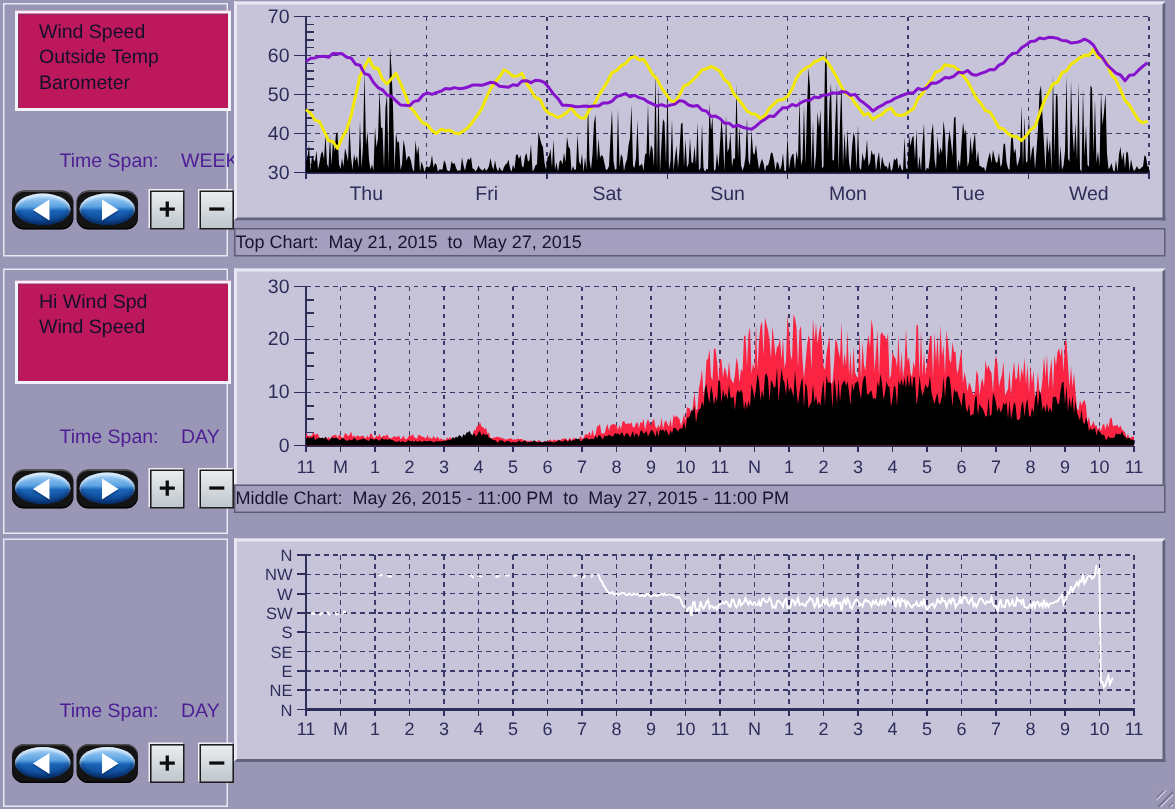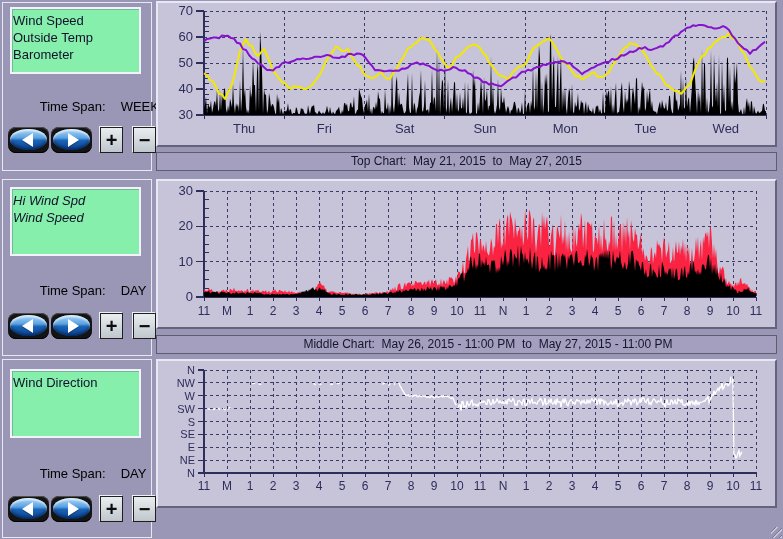--- a/index.html
+++ b/index.html
@@ -1,24 +1,24 @@
 <!DOCTYPE html>
 <html><head>
 <meta charset="utf-8">
 <style>
   html,body{margin:0;padding:0;background:#9a96b6;}
   #screen{position:relative;width:783px;height:539px;background:#9a96b6;
     font-family:"Liberation Sans",sans-serif;overflow:hidden;}
   .section{position:absolute;left:0;width:783px;}
   .sidepanel{position:absolute;left:2px;width:148px;border:1px solid #e8e8f3;}
   .legendbox{position:absolute;left:7px;top:4px;width:126px;height:60px;
-    border:2px solid #f2f2fa;background:#86efac;padding:3px 0 0 1px;
+    border:2px solid #f2f2fa;background:#be185d;padding:3px 0 0 14px;
     box-shadow:inset 1px 1px 0 rgba(80,80,110,.35);}
   .legenditem{font-size:13px;line-height:17px;color:#11112b;}
-  .timespan{position:absolute;left:8px;font-size:13px;color:#000000;white-space:pre;}
+  .timespan{position:absolute;left:8px;font-size:13px;color:#4c1d95;white-space:pre;}
   .timespan .tsval{margin-left:15px;}
   .navrow{position:absolute;left:5px;display:flex;align-items:center;}
   .navbtn{width:41px;height:26px;background:#141414;border-radius:8px;position:relative;
     box-shadow:inset 0 1px 0 #4d4d4d, inset 0 -1px 0 #000;cursor:pointer;border:0;padding:0;}
   .navbtn + .navbtn{margin-left:2px;}
   .oval{position:absolute;left:2px;top:2px;right:2px;bottom:3px;border-radius:50%;
     background:linear-gradient(180deg,#aed6f7 0%,#5aa2e2 42%,#1а63b6 55%,#0c4390 100%);
     background:linear-gradient(180deg,#aed6f7 0%,#5aa2e2 42%,#1a63b6 55%,#0c4390 100%);
     box-shadow:inset 0 2px 2px rgba(255,255,255,.65), inset 0 -2px 3px rgba(0,20,60,.55);
     display:flex;align-items:center;justify-content:center;}
@@ -27,21 +27,21 @@
   .tri.right{border-width:7px 0 7px 11px;border-color:transparent transparent transparent #ffffff;margin-left:3px;}
   .pm{width:23px;height:26px;margin-left:8px;padding:0;
     background:linear-gradient(180deg,#e9edef,#bfc7cd);
     border:1px solid #1e1e1e;box-shadow:-1px -1px 0 rgba(255,255,255,.85);
     font-family:"Liberation Sans",sans-serif;font-size:20px;font-weight:bold;color:#0c0c0c;
     line-height:22px;cursor:pointer;}
   .pm.minus{margin-left:10px;}
   .chartpanel{position:absolute;left:156px;width:621px;background:#c7c4da;
     border:2px solid;border-color:#e8e8f4 #63637c #63637c #e8e8f4;box-sizing:border-box;}
   .caption{position:absolute;left:156px;width:621px;height:19px;background:#a49fbe;
-    border:1px solid #5d5d72;box-sizing:border-box;text-align:center;
+    border:1px solid #5d5d72;box-sizing:border-box;
     font-size:12px;line-height:17px;color:#15152e;white-space:pre;}
   svg{display:block;}
   svg text{font-family:"Liberation Sans",sans-serif;fill:#2d2d5a;}
   #grip{position:absolute;right:1px;bottom:1px;width:11px;height:11px;
     background:repeating-linear-gradient(135deg,transparent 0 3px,#7a7792 3px 4px,#c9c6da 4px 5px);}
 </style>
 </head>
 <body>
 
 <div id="screen">
@@ -130,21 +130,21 @@
           <path d="M46,112L46,104.7L47,101.8L48,93.6L49,110.6L50,100.7L51,103.2L52,104.8L53,97.3L54,110.1L55,105.4L56,99.6L57,97.7L58,103.1L59,86.3L60,106.1L61,108.7L62,87.3L63,107.4L64,89.6L65,98.4L66,86.0L67,85.2L68,106.1L69,109.9L70,102.3L71,108.2L72,95.6L73,99.6L74,104.6L75,80.2L76,101.6L77,110.3L78,99.7L79,104.2L80,100.7L81,109.1L82,77.1L83,109.2L84,94.4L85,43.8L86,94.1L87,84.4L88,103.7L89,110.2L90,106.5L91,110.8L92,81.7L93,95.1L94,89.2L95,56.5L96,82.0L97,82.3L98,109.4L99,68.5L100,60.2L101,108.0L102,28.6L103,42.9L104,67.8L105,110.9L106,85.5L107,92.1L108,91.3L109,110.4L110,106.4L111,90.1L112,95.4L113,104.3L114,101.2L115,101.3L116,104.3L117,109.5L118,111.7L119,90.3L120,99.9L121,94.1L122,111.6L123,104.7L124,107.7L125,111.8L126,108.1L127,107.8L128,108.8L129,106.6L130,100.1L131,108.8L132,105.7L133,106.8L134,111.7L135,109.9L136,110.0L137,110.2L138,103.9L139,105.7L140,110.3L141,111.2L142,110.6L143,104.4L144,106.4L145,105.6L146,108.9L147,111.0L148,110.5L149,110.8L150,101.9L151,107.4L152,110.9L153,105.8L154,102.7L155,103.6L156,101.6L157,109.3L158,109.6L159,111.3L160,109.9L161,107.3L162,109.3L163,110.2L164,110.9L165,108.9L166,110.9L167,109.9L168,107.6L169,102.4L170,107.7L171,110.2L172,103.8L173,109.0L174,111.3L175,108.4L176,110.3L177,111.2L178,108.3L179,106.7L180,106.0L181,103.4L182,109.0L183,111.6L184,106.7L185,109.9L186,100.4L187,99.8L188,103.0L189,100.4L190,108.0L191,108.3L192,101.2L193,99.0L194,104.8L195,103.6L196,93.0L197,111.1L198,110.0L199,107.2L200,106.5L201,84.5L202,89.3L203,93.0L204,95.2L205,105.5L206,110.2L207,102.0L208,100.7L209,96.3L210,108.6L211,89.9L212,110.4L213,105.0L214,111.7L215,104.6L216,103.7L217,106.7L218,98.7L219,105.3L220,88.0L221,94.9L222,96.2L223,111.3L224,107.7L225,110.3L226,109.9L227,86.0L228,104.3L229,107.1L230,99.3L231,111.8L232,101.8L233,110.2L234,64.0L235,103.3L236,110.0L237,99.5L238,78.8L239,73.3L240,104.8L241,89.1L242,102.2L243,100.4L244,101.3L245,106.0L246,110.4L247,109.8L248,107.7L249,87.9L250,70.0L251,104.3L252,110.1L253,109.6L254,69.5L255,108.3L256,99.6L257,101.9L258,111.0L259,106.0L260,103.2L261,94.2L262,89.0L263,66.6L264,107.3L265,109.0L266,102.2L267,76.7L268,107.6L269,107.2L270,106.0L271,110.8L272,100.2L273,99.2L274,66.0L275,102.2L276,93.6L277,96.1L278,108.2L279,44.3L280,109.6L281,53.8L282,111.7L283,92.0L284,76.4L285,78.7L286,106.3L287,54.9L288,110.1L289,104.5L290,76.3L291,111.2L292,101.7L293,94.0L294,109.3L295,96.9L296,79.7L297,78.7L298,108.1L299,89.7L300,108.9L301,106.1L302,88.9L303,105.1L304,105.6L305,94.1L306,107.0L307,78.2L308,110.8L309,109.0L310,79.1L311,108.8L312,111.8L313,109.5L314,110.0L315,66.2L316,84.1L317,74.3L318,110.9L319,110.1L320,98.9L321,108.6L322,93.0L323,75.2L324,90.2L325,111.1L326,73.6L327,98.5L328,95.7L329,85.4L330,108.1L331,102.4L332,103.0L333,53.1L334,101.9L335,80.9L336,107.0L337,110.8L338,107.8L339,101.5L340,75.6L341,104.0L342,107.4L343,83.9L344,98.5L345,100.5L346,93.3L347,102.6L348,109.8L349,105.8L350,102.8L351,105.9L352,111.4L353,107.0L354,107.5L355,103.9L356,98.7L357,99.0L358,103.9L359,110.7L360,104.6L361,106.1L362,110.5L363,107.3L364,99.0L365,111.1L366,110.7L367,86.8L368,109.9L369,103.2L370,100.2L371,99.4L372,110.2L373,97.3L374,103.7L375,61.5L376,107.3L377,102.9L378,67.2L379,106.9L380,68.6L381,42.3L382,55.0L383,109.4L384,77.9L385,110.6L386,100.7L387,71.4L388,82.2L389,69.8L390,109.4L391,108.0L392,37.7L393,30.9L394,98.6L395,65.2L396,52.0L397,103.8L398,103.9L399,75.6L400,52.9L401,110.6L402,77.5L403,51.4L404,108.0L405,84.7L406,104.3L407,83.1L408,104.7L409,111.3L410,95.3L411,84.9L412,89.1L413,109.5L414,80.4L415,108.6L416,110.5L417,98.6L418,104.5L419,101.8L420,89.9L421,107.9L422,105.4L423,97.0L424,100.5L425,99.1L426,111.2L427,103.1L428,98.0L429,110.8L430,101.1L431,105.5L432,108.0L433,107.7L434,110.1L435,104.3L436,111.3L437,109.5L438,102.6L439,104.0L440,101.9L441,109.7L442,105.8L443,109.8L444,110.7L445,88.2L446,109.4L447,109.7L448,87.1L449,94.3L450,89.0L451,87.3L452,103.9L453,82.8L454,110.5L455,100.7L456,110.8L457,92.9L458,79.2L459,111.1L460,108.8L461,109.6L462,101.8L463,85.7L464,79.0L465,103.0L466,109.7L467,87.4L468,100.9L469,95.2L470,99.4L471,77.4L472,86.4L473,110.6L474,92.3L475,83.9L476,91.5L477,101.6L478,75.7L479,74.7L480,111.4L481,103.2L482,108.0L483,92.2L484,78.5L485,86.4L486,83.3L487,108.2L488,104.7L489,87.6L490,100.3L491,91.8L492,85.3L493,105.3L494,97.4L495,107.6L496,107.8L497,108.9L498,108.5L499,111.5L500,106.3L501,101.7L502,98.5L503,105.9L504,96.8L505,101.7L506,105.5L507,105.2L508,98.7L509,108.3L510,106.2L511,93.3L512,92.5L513,105.1L514,109.2L515,110.5L516,90.0L517,85.5L518,99.1L519,96.0L520,107.8L521,105.1L522,100.7L523,67.1L524,107.7L525,74.3L526,105.7L527,104.3L528,73.8L529,104.1L530,96.6L531,94.0L532,110.0L533,97.0L534,83.0L535,58.5L536,53.9L537,74.5L538,92.6L539,110.7L540,86.3L541,99.4L542,89.9L543,110.3L544,45.5L545,101.4L546,59.9L547,61.5L548,110.1L549,94.2L550,110.1L551,107.5L552,97.6L553,47.0L554,102.6L555,104.8L556,50.5L557,84.0L558,99.3L559,78.6L560,104.4L561,51.4L562,109.5L563,112.0L564,55.9L565,101.1L566,80.4L567,106.9L568,108.4L569,54.0L570,55.7L571,100.0L572,63.1L573,105.9L574,97.7L575,108.0L576,57.8L577,80.7L578,71.7L579,59.1L580,99.5L581,109.8L582,108.5L583,105.7L584,110.1L585,112.0L586,103.6L587,111.9L588,99.9L589,94.9L590,104.2L591,98.3L592,109.4L593,97.8L594,99.0L595,111.2L596,103.1L597,108.0L598,111.1L599,109.6L600,107.6L601,109.7L602,109.7L603,108.6L604,108.0L605,100.4L606,101.6L607,107.9L608,108.2L608,112Z" fill="#000000" stroke="none"></path>
           <path d="M46,70.2L49,72.3L52,77.1L55,78.1L58,84.2L61,90.7L64,91.5L67,96.0L70,89.2L73,83.9L76,74.3L79,61.1L82,48.0L85,41.6L88,36.1L91,42.2L94,42.6L97,49.8L100,53.0L103,49.4L106,45.9L109,52.5L112,59.5L115,68.0L118,71.2L121,75.5L124,79.0L127,80.2L130,84.1L133,85.9L136,83.1L139,84.2L142,83.8L145,85.7L148,86.1L151,84.3L154,82.1L157,78.3L160,74.2L163,69.7L166,62.7L169,56.3L172,51.9L175,48.4L178,43.5L181,45.2L184,47.9L187,47.7L190,45.9L193,52.5L196,57.0L199,62.1L202,63.2L205,69.6L208,72.6L211,73.8L214,75.4L217,74.1L220,71.8L223,69.0L226,73.3L229,75.6L232,75.7L235,70.0L238,67.0L241,60.7L244,56.3L247,51.3L250,45.4L253,44.1L256,40.9L259,39.3L262,35.8L265,34.7L268,36.8L271,36.6L274,41.2L277,46.5L280,49.6L283,55.4L286,59.7L289,63.9L292,65.0L295,60.4L298,54.3L301,53.1L304,50.3L307,47.3L310,43.6L313,42.8L316,41.3L319,42.6L322,44.7L325,50.1L328,52.5L331,59.3L334,62.9L337,66.7L340,71.0L343,72.9L346,73.4L349,76.0L352,74.0L355,69.1L358,66.3L361,63.6L364,63.3L367,61.4L370,56.4L373,49.1L376,44.9L379,42.5L382,41.0L385,38.3L388,37.0L391,35.3L394,38.9L397,43.6L400,48.9L403,54.8L406,59.5L409,61.2L412,65.7L415,69.5L418,73.8L421,72.6L424,76.7L427,74.6L430,73.2L433,70.4L436,69.1L439,73.3L442,74.0L445,73.5L448,71.3L451,69.5L454,62.7L457,59.3L460,54.0L463,50.1L466,44.9L469,44.0L472,40.2L475,40.9L478,41.4L481,43.7L484,47.4L487,51.2L490,56.8L493,62.5L496,66.2L499,70.8L502,71.8L505,76.7L508,82.1L511,83.0L514,86.1L517,87.9L520,88.2L523,90.7L526,87.7L529,83.5L532,81.4L535,72.9L538,64.6L541,58.9L544,53.0L547,51.7L550,45.4L553,44.2L556,39.9L559,37.9L562,35.4L565,33.9L568,34.0L571,29.9L574,35.3L577,35.9L580,38.9L583,46.9L586,50.2L589,57.0L592,63.9L595,67.1L598,72.1L601,77.1L604,78.9L607,77.8" fill="none" stroke="#f2e800" stroke-width="2" stroke-linejoin="round"></path>
           <path d="M46,38.1L49,35.9L52,35.6L55,34.6L58,34.5L61,35.2L64,32.6L67,32.9L70,32.7L73,35.1L76,35.6L79,39.8L82,40.5L85,46.1L88,47.0L91,52.0L94,55.4L97,56.9L100,60.4L103,61.2L106,64.3L109,67.0L112,67.1L115,67.5L118,64.6L121,64.0L124,60.3L127,58.9L130,59.9L133,58.8L136,57.8L139,56.0L142,56.3L145,55.4L148,56.1L151,55.8L154,55.0L157,53.7L160,53.7L163,53.9L166,53.0L169,51.9L172,52.4L175,54.5L178,54.8L181,55.1L184,53.5L187,54.0L190,51.0L193,50.8L196,52.1L199,50.5L202,50.8L205,52.0L208,55.5L211,59.7L214,62.8L217,67.2L220,67.1L223,67.5L226,68.2L229,68.0L232,67.6L235,68.0L238,67.6L241,67.7L244,65.6L247,65.7L250,64.5L253,61.4L256,60.5L259,59.4L262,61.5L265,60.5L268,62.1L271,62.9L274,65.0L277,66.3L280,67.8L283,66.7L286,67.9L289,67.1L292,66.4L295,64.1L298,64.7L301,67.0L304,67.8L307,67.3L310,70.3L313,71.1L316,74.7L319,74.4L322,76.0L325,79.2L328,79.1L331,81.5L334,80.5L337,81.8L340,82.6L343,83.2L346,81.1L349,78.4L352,76.5L355,74.4L358,74.6L361,71.5L364,68.8L367,68.8L370,66.7L373,67.6L376,65.4L379,64.0L382,63.9L385,61.6L388,62.1L391,60.3L394,60.3L397,58.9L400,59.3L403,58.1L406,58.4L409,60.5L412,59.9L415,63.6L418,65.7L421,68.1L424,71.1L427,68.8L430,67.3L433,65.3L436,64.4L439,62.4L442,61.2L445,60.0L448,59.0L451,58.9L454,55.9L457,56.8L460,55.5L463,52.3L466,52.5L469,50.9L472,48.6L475,49.0L478,47.7L481,45.1L484,45.7L487,44.0L490,46.6L493,47.1L496,45.9L499,44.9L502,43.3L505,43.5L508,40.4L511,39.1L514,35.2L517,32.6L520,32.4L523,28.8L526,27.0L529,24.7L532,24.3L535,22.3L538,22.9L541,21.9L544,22.0L547,22.6L550,24.0L553,24.2L556,25.6L559,25.4L562,24.7L565,23.1L568,24.5L571,27.1L574,32.4L577,35.5L580,40.1L583,43.0L586,45.8L589,47.0L592,50.8L595,47.2L598,46.8L601,43.8L604,41.1L607,38.8" fill="none" stroke="#8612cd" stroke-width="2" stroke-linejoin="round"></path>
         </svg>
     </div>
     <div class="caption" style="top:152px;">Top Chart:  May 21, 2015  to  May 27, 2015</div>
   </div>
 
   <div class="section" style="top:176px;height:180px;">
     <div class="sidepanel" style="top:3px;height:175px;">
-      <div class="legendbox" style="top:7px;height:62px;font-style:italic;">
+      <div class="legendbox" style="top:7px;height:62px;">
           <div class="legenditem">Hi Wind Spd</div>
           <div class="legenditem">Wind Speed</div>
         </div>
       <div class="timespan" style="top:88px;">
         <span>Time Span:</span><span class="tsval">DAY</span>
       </div>
       <div class="navrow" style="top:133px;">
         <button class="navbtn">
             <span class="oval">
               <span class="tri left"></span>
@@ -254,28 +254,25 @@
           <line x1="46" y1="54.166666666666664" x2="51" y2="54.166666666666664" stroke="#2e2e5a" stroke-width="1" shape-rendering="crispEdges"></line>
           <line x1="46" y1="36.5" x2="51" y2="36.5" stroke="#2e2e5a" stroke-width="1" shape-rendering="crispEdges"></line>
           <line x1="46" y1="27.666666666666657" x2="51" y2="27.666666666666657" stroke="#2e2e5a" stroke-width="1" shape-rendering="crispEdges"></line>
           <line x1="46" y1="18.833333333333343" x2="51" y2="18.833333333333343" stroke="#2e2e5a" stroke-width="1" shape-rendering="crispEdges"></line>
           <line x1="46" y1="10" x2="46" y2="116" stroke="#2e2e5a" stroke-width="1.5" shape-rendering="crispEdges"></line>
           <line x1="46" y1="116" x2="598" y2="116" stroke="#2e2e5a" stroke-width="1.5" shape-rendering="crispEdges"></line>
           <path d="M46,116L46,107.3L47,109.4L48,109.6L49,109.9L50,109.2L51,107.0L52,109.2L53,108.4L54,108.2L55,111.4L56,111.2L57,111.2L58,111.2L59,110.1L60,111.5L61,110.3L62,111.6L63,110.2L64,109.2L65,109.3L66,108.6L67,111.1L68,108.6L69,109.4L70,111.0L71,110.7L72,107.7L73,108.3L74,109.6L75,109.2L76,106.5L77,110.1L78,109.3L79,110.5L80,109.4L81,109.5L82,110.3L83,109.5L84,109.3L85,110.5L86,111.1L87,109.2L88,111.0L89,107.8L90,108.6L91,111.2L92,110.9L93,109.3L94,110.4L95,108.2L96,110.8L97,110.0L98,109.1L99,110.0L100,108.4L101,110.3L102,111.3L103,111.0L104,110.5L105,109.6L106,110.4L107,110.2L108,109.3L109,111.8L110,111.0L111,109.4L112,111.7L113,111.8L114,110.6L115,108.9L116,109.9L117,108.3L118,110.1L119,111.1L120,111.5L121,108.9L122,109.1L123,110.0L124,110.1L125,110.6L126,111.3L127,108.9L128,111.5L129,110.5L130,111.8L131,109.3L132,111.4L133,110.9L134,110.1L135,112.0L136,111.1L137,112.1L138,111.8L139,112.6L140,110.7L141,111.9L142,110.2L143,111.4L144,111.8L145,110.8L146,112.4L147,111.0L148,112.5L149,110.6L150,111.6L151,110.8L152,110.2L153,108.4L154,108.7L155,108.0L156,108.5L157,109.2L158,105.5L159,106.0L160,102.6L161,103.2L162,100.3L163,103.5L164,103.6L165,105.2L166,104.1L167,108.2L168,107.3L169,111.3L170,111.1L171,110.7L172,110.7L173,110.2L174,110.4L175,110.6L176,110.6L177,111.4L178,111.4L179,112.1L180,111.8L181,111.7L182,111.1L183,111.3L184,112.4L185,111.7L186,112.2L187,111.4L188,111.8L189,111.7L190,111.6L191,113.0L192,112.1L193,113.2L194,112.6L195,113.8L196,112.2L197,113.8L198,113.8L199,112.7L200,113.6L201,112.4L202,112.9L203,113.8L204,113.7L205,113.2L206,113.5L207,113.3L208,112.5L209,111.8L210,113.4L211,112.2L212,112.3L213,112.8L214,111.8L215,113.1L216,112.0L217,111.5L218,111.5L219,111.2L220,112.4L221,112.1L222,110.8L223,112.7L224,111.4L225,111.0L226,111.9L227,112.2L228,112.2L229,109.5L230,111.5L231,111.4L232,108.7L233,108.5L234,109.0L235,106.5L236,110.0L237,105.2L238,109.8L239,108.7L240,103.4L241,102.9L242,101.9L243,108.1L244,107.9L245,108.0L246,104.1L247,101.6L248,106.1L249,102.5L250,102.1L251,101.3L252,102.1L253,102.4L254,105.6L255,102.2L256,105.3L257,100.2L258,99.7L259,101.5L260,101.9L261,101.0L262,101.8L263,100.4L264,104.1L265,103.6L266,101.4L267,100.3L268,104.5L269,100.2L270,101.3L271,98.2L272,105.6L273,101.1L274,98.1L275,101.2L276,102.8L277,99.7L278,98.2L279,103.7L280,104.6L281,102.2L282,104.4L283,97.3L284,105.2L285,100.8L286,99.0L287,101.8L288,103.3L289,98.1L290,104.4L291,95.4L292,97.3L293,96.1L294,97.3L295,98.3L296,103.0L297,99.5L298,94.9L299,99.5L300,90.3L301,91.1L302,91.3L303,96.7L304,88.9L305,80.2L306,92.3L307,91.6L308,77.7L309,72.6L310,64.8L311,83.5L312,76.1L313,59.0L314,58.2L315,51.7L316,69.8L317,72.6L318,51.3L319,51.7L320,59.9L321,73.7L322,58.2L323,59.1L324,70.8L325,63.6L326,66.1L327,71.5L328,59.8L329,70.8L330,73.2L331,74.7L332,68.4L333,57.2L334,62.1L335,74.3L336,64.6L337,67.2L338,43.4L339,42.5L340,63.4L341,41.7L342,37.1L343,68.5L344,60.8L345,66.3L346,35.2L347,66.5L348,46.4L349,36.4L350,33.4L351,55.8L352,30.5L353,35.2L354,39.1L355,45.9L356,58.4L357,36.4L358,46.3L359,56.5L360,50.3L361,49.4L362,44.2L363,59.1L364,44.2L365,64.7L366,59.1L367,28.8L368,39.7L369,55.3L370,59.3L371,28.7L372,31.0L373,37.4L374,64.2L375,39.1L376,36.2L377,58.9L378,71.5L379,60.8L380,49.7L381,42.5L382,45.5L383,65.8L384,30.5L385,46.9L386,34.3L387,48.4L388,40.9L389,35.2L390,47.5L391,63.4L392,65.7L393,54.7L394,48.3L395,43.0L396,74.8L397,73.8L398,61.1L399,44.9L400,47.1L401,53.1L402,57.5L403,33.1L404,64.4L405,54.1L406,62.7L407,39.3L408,69.5L409,53.3L410,71.8L411,49.9L412,67.1L413,69.9L414,71.0L415,42.0L416,72.0L417,46.6L418,62.1L419,66.1L420,49.3L421,42.2L422,50.7L423,31.6L424,38.4L425,67.1L426,53.5L427,38.6L428,70.1L429,42.1L430,40.4L431,42.5L432,43.0L433,46.8L434,41.0L435,71.8L436,68.9L437,53.2L438,56.6L439,57.7L440,64.1L441,42.0L442,69.2L443,53.1L444,71.0L445,62.5L446,37.5L447,59.9L448,57.0L449,67.8L450,70.2L451,59.8L452,64.7L453,35.3L454,36.0L455,70.6L456,39.2L457,70.0L458,53.4L459,69.1L460,61.5L461,53.5L462,43.0L463,42.9L464,71.4L465,40.2L466,60.5L467,42.0L468,64.4L469,35.5L470,56.9L471,48.9L472,69.3L473,39.1L474,47.3L475,58.8L476,61.0L477,46.8L478,53.9L479,53.3L480,68.2L481,65.2L482,57.7L483,51.8L484,74.7L485,66.9L486,71.8L487,80.2L488,74.0L489,75.7L490,79.8L491,82.4L492,80.1L493,65.8L494,68.7L495,82.7L496,74.3L497,71.1L498,77.2L499,58.8L500,65.3L501,62.4L502,65.7L503,67.6L504,80.7L505,63.6L506,55.9L507,61.6L508,77.0L509,72.4L510,68.7L511,60.0L512,82.5L513,80.7L514,78.4L515,65.6L516,83.0L517,69.2L518,59.8L519,71.9L520,71.2L521,59.9L522,74.7L523,64.3L524,69.7L525,57.4L526,75.4L527,61.9L528,80.8L529,62.3L530,74.5L531,65.7L532,85.8L533,79.5L534,66.7L535,81.8L536,79.9L537,71.8L538,56.2L539,70.8L540,55.1L541,78.4L542,66.4L543,58.1L544,79.1L545,55.4L546,62.8L547,53.6L548,51.2L549,56.5L550,50.3L551,67.2L552,45.9L553,46.5L554,62.0L555,77.3L556,62.7L557,77.4L558,67.5L559,80.5L560,91.5L561,92.9L562,85.6L563,89.4L564,86.9L565,85.5L566,89.6L567,100.9L568,96.9L569,103.2L570,102.4L571,99.7L572,103.0L573,102.6L574,105.8L575,103.5L576,106.5L577,102.5L578,101.3L579,105.5L580,100.6L581,104.2L582,98.1L583,97.1L584,103.1L585,102.6L586,102.7L587,102.1L588,104.4L589,102.6L590,105.4L591,106.1L592,107.2L593,110.7L594,108.2L595,111.3L596,110.5L597,110.0L598,110.1L598,116Z" fill="#fb2342" stroke="none"></path>
           <path d="M46,116L46,111.5L47,110.2L48,111.4L49,110.5L50,111.0L51,109.4L52,112.5L53,111.4L54,111.3L55,110.6L56,111.1L57,110.7L58,111.6L59,110.0L60,111.9L61,112.9L62,112.1L63,110.6L64,110.8L65,111.2L66,110.7L67,111.4L68,112.1L69,112.3L70,111.0L71,111.3L72,112.1L73,112.9L74,112.8L75,111.8L76,112.5L77,112.3L78,111.0L79,111.5L80,112.8L81,112.3L82,112.0L83,112.0L84,111.4L85,111.7L86,112.0L87,112.6L88,113.0L89,111.1L90,111.5L91,112.1L92,111.9L93,111.7L94,112.3L95,112.8L96,111.7L97,111.1L98,112.4L99,111.7L100,112.1L101,112.0L102,111.6L103,112.4L104,112.5L105,113.2L106,113.5L107,113.8L108,112.6L109,113.8L110,113.1L111,113.3L112,113.9L113,113.6L114,112.4L115,112.9L116,113.4L117,112.7L118,113.9L119,112.5L120,113.5L121,113.4L122,112.7L123,113.9L124,113.1L125,112.8L126,113.1L127,113.4L128,112.9L129,113.1L130,113.0L131,114.0L132,113.5L133,113.0L134,113.1L135,113.4L136,113.1L137,113.1L138,112.9L139,112.8L140,112.7L141,111.8L142,112.6L143,111.9L144,110.3L145,111.3L146,110.0L147,110.9L148,109.0L149,109.5L150,110.7L151,108.3L152,109.5L153,107.4L154,107.4L155,106.1L156,108.4L157,109.3L158,107.5L159,109.8L160,109.4L161,107.0L162,106.4L163,109.6L164,107.8L165,108.9L166,108.6L167,108.8L168,111.0L169,111.0L170,111.9L171,112.3L172,112.3L173,113.4L174,114.1L175,112.7L176,112.6L177,112.5L178,113.7L179,113.8L180,112.9L181,113.0L182,113.6L183,114.1L184,113.7L185,113.7L186,114.0L187,113.7L188,112.5L189,113.4L190,114.0L191,112.8L192,112.6L193,113.9L194,114.0L195,113.4L196,113.9L197,113.4L198,112.5L199,113.4L200,113.8L201,113.9L202,113.4L203,113.9L204,113.8L205,113.4L206,113.1L207,113.8L208,113.3L209,113.4L210,113.6L211,114.0L212,113.7L213,113.5L214,112.8L215,112.3L216,113.3L217,113.2L218,113.2L219,111.7L220,113.5L221,113.1L222,111.8L223,113.3L224,112.4L225,112.5L226,111.1L227,111.8L228,111.3L229,113.1L230,112.9L231,111.5L232,111.3L233,110.6L234,111.7L235,111.9L236,111.5L237,111.6L238,111.5L239,109.5L240,111.4L241,109.3L242,109.2L243,110.6L244,112.0L245,109.3L246,109.9L247,109.6L248,108.6L249,109.5L250,110.0L251,109.7L252,107.6L253,108.3L254,107.8L255,109.2L256,107.6L257,107.3L258,110.3L259,108.6L260,107.5L261,108.6L262,110.8L263,108.6L264,106.5L265,110.2L266,107.7L267,108.8L268,110.3L269,106.2L270,106.0L271,108.0L272,107.6L273,106.1L274,110.0L275,107.8L276,105.9L277,105.9L278,107.9L279,110.1L280,105.3L281,110.1L282,105.3L283,106.0L284,105.3L285,107.0L286,105.2L287,107.4L288,109.6L289,105.7L290,108.2L291,104.3L292,104.2L293,105.1L294,106.6L295,104.8L296,104.6L297,104.5L298,100.1L299,105.5L300,97.3L301,97.5L302,95.8L303,92.1L304,93.1L305,89.7L306,100.9L307,94.7L308,91.9L309,91.5L310,86.6L311,90.0L312,77.8L313,75.1L314,83.2L315,87.7L316,75.8L317,80.6L318,89.0L319,83.0L320,87.1L321,72.4L322,73.1L323,87.6L324,78.2L325,83.7L326,80.8L327,85.7L328,75.3L329,84.1L330,84.1L331,83.2L332,92.3L333,81.4L334,78.9L335,80.8L336,78.8L337,81.0L338,92.5L339,86.5L340,91.7L341,85.8L342,90.6L343,75.0L344,79.6L345,84.5L346,77.6L347,68.2L348,73.0L349,86.1L350,78.9L351,84.3L352,69.3L353,67.8L354,71.4L355,86.5L356,72.4L357,74.2L358,77.8L359,76.5L360,63.7L361,86.7L362,75.1L363,64.7L364,72.0L365,74.1L366,82.4L367,70.7L368,80.2L369,76.9L370,79.7L371,83.7L372,65.8L373,78.3L374,88.6L375,80.3L376,73.5L377,71.0L378,90.5L379,74.4L380,76.9L381,91.5L382,88.6L383,87.1L384,75.2L385,87.5L386,82.9L387,89.0L388,86.5L389,89.6L390,78.9L391,72.5L392,89.4L393,69.2L394,74.5L395,73.5L396,74.8L397,91.2L398,71.1L399,76.4L400,88.4L401,71.4L402,86.9L403,76.0L404,74.0L405,72.3L406,76.4L407,73.2L408,80.4L409,88.8L410,74.3L411,79.3L412,74.5L413,74.0L414,72.9L415,79.5L416,85.0L417,74.5L418,70.0L419,69.9L420,81.5L421,82.2L422,80.2L423,79.3L424,85.0L425,84.2L426,85.1L427,73.5L428,77.4L429,68.1L430,74.7L431,85.3L432,81.3L433,73.2L434,76.5L435,76.8L436,90.3L437,84.3L438,76.0L439,77.1L440,89.9L441,72.5L442,75.9L443,71.5L444,76.6L445,70.7L446,77.6L447,68.4L448,77.7L449,69.0L450,77.9L451,70.4L452,70.5L453,88.9L454,83.0L455,69.4L456,78.0L457,82.9L458,79.1L459,75.2L460,77.6L461,76.7L462,69.6L463,80.8L464,84.9L465,88.3L466,84.0L467,80.8L468,88.7L469,87.4L470,82.6L471,70.4L472,84.1L473,71.4L474,69.6L475,70.5L476,78.6L477,90.2L478,77.8L479,80.9L480,79.4L481,83.4L482,86.0L483,90.1L484,81.1L485,80.9L486,91.3L487,93.9L488,88.0L489,96.5L490,95.4L491,95.2L492,84.1L493,82.4L494,96.0L495,87.9L496,90.3L497,91.2L498,93.6L499,96.8L500,96.3L501,83.6L502,96.2L503,95.5L504,80.8L505,83.4L506,87.6L507,93.4L508,90.0L509,94.1L510,91.8L511,87.3L512,89.1L513,86.9L514,98.2L515,85.9L516,98.6L517,93.4L518,87.0L519,88.9L520,99.0L521,98.9L522,98.0L523,88.9L524,86.4L525,96.8L526,88.1L527,84.8L528,95.9L529,97.1L530,90.3L531,94.6L532,84.3L533,79.7L534,90.5L535,78.9L536,83.0L537,92.1L538,89.2L539,93.9L540,87.7L541,94.0L542,90.2L543,94.1L544,83.4L545,83.8L546,83.4L547,88.0L548,88.5L549,79.9L550,74.0L551,73.7L552,88.6L553,76.0L554,93.5L555,83.2L556,91.4L557,82.4L558,94.8L559,85.9L560,94.2L561,96.9L562,99.4L563,91.8L564,100.5L565,101.8L566,97.0L567,100.5L568,106.5L569,104.0L570,106.0L571,104.8L572,104.2L573,109.5L574,105.2L575,106.6L576,108.0L577,109.1L578,108.6L579,111.6L580,112.2L581,109.5L582,111.1L583,110.8L584,110.8L585,110.7L586,107.6L587,108.9L588,108.1L589,108.8L590,106.6L591,109.0L592,110.1L593,111.1L594,111.1L595,110.9L596,112.3L597,111.8L598,112.8L598,116Z" fill="#000000" stroke="none"></path>
         </svg>
     </div>
-    <div class="caption" style="top:159px;padding-left:43px;">Middle Chart:  May 26, 2015 - 11:00 PM  to  May 27, 2015 - 11:00 PM</div>
+    <div class="caption" style="top:147px;">Middle Chart:  May 26, 2015 - 11:00 PM  to  May 27, 2015 - 11:00 PM</div>
   </div>
 
   <div class="section" style="top:356px;height:183px;">
     <div class="sidepanel" style="top:3px;height:177px;">
-      <div class="legendbox" style="top:9px;height:62px;">
-          <div class="legenditem">Wind Direction</div>
-        </div>
       <div class="timespan" style="top:91px;">
         <span>Time Span:</span><span class="tsval">DAY</span>
       </div>
       <div class="navrow" style="top:136px;">
         <button class="navbtn">
             <span class="oval">
               <span class="tri left"></span>
             </span>
           </button>
         <button class="navbtn">

